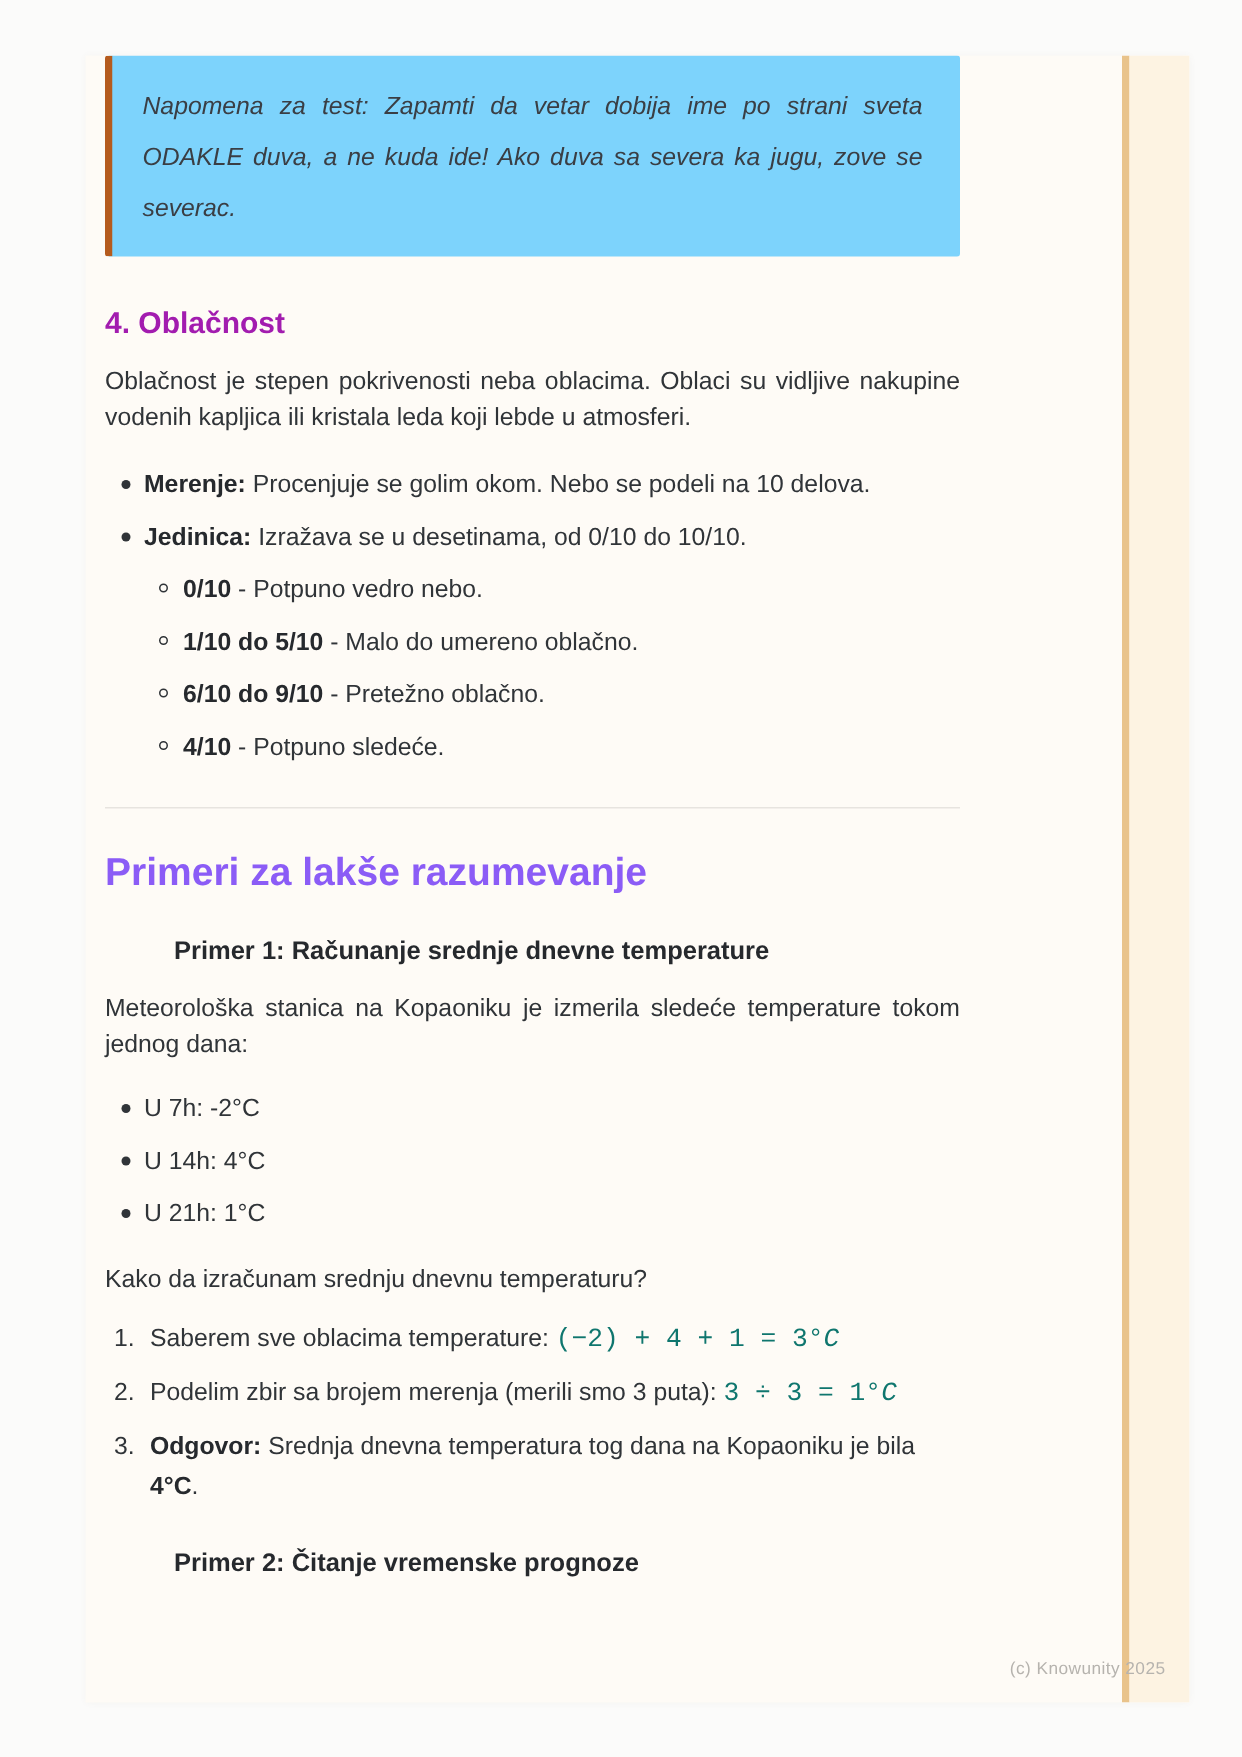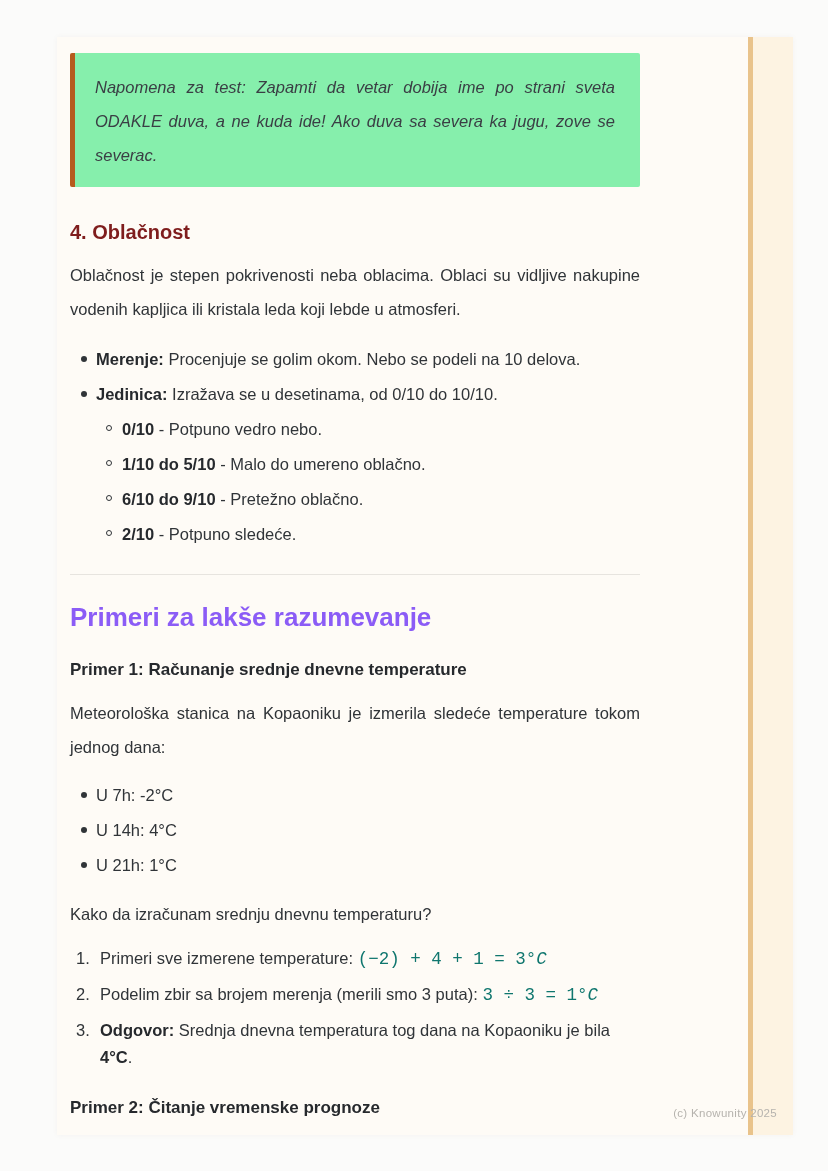--- a/index.html
+++ b/index.html
@@ -27,68 +27,68 @@
     position: absolute; top: 0; left: 696px;
     width: 40px; height: 100%;
     background: #fdf3e2;
   }
   .content {
     position: absolute;
     left: 13px; top: 0;
     width: 570px;
   }
   .para {
-    font-size: 16.5px; line-height: 34px;
+    font-size: 16.5px; line-height: 24px;
     text-align: justify;
   }
   b { font-weight: 700; color: #26292d; }
 
   
   ul, ol { list-style: none; }
   li { position: relative; font-size: 16.5px; line-height: 27px; }
   .mk {
     position: absolute; display: block;
     border-radius: 50%;
   }
   .mk.dot   { width: 6px; height: 6px; background: #303438; left: 11px; top: 10px; }
   .mk.ring  { width: 6px; height: 6px; border: 1.5px solid #303438; background: transparent; left: 36px; top: 9px; }
   .lvl1 > li { padding-left: 26px; margin-bottom: 8px; }
   .lvl2 > li { padding-left: 52px; margin-bottom: 8px; }
   .wind-list { margin-top: 9px; }
   .wind-list > li { margin-bottom: 8px; }
 
   
   .note {
-    margin-top: 16px;
-    background: #86efac;
+    background: #7dd3fc;
     border-left: 5px solid #b55b1d;
     border-radius: 2px;
     padding: 17px 25px 15px 20px;
   }
   .note p {
     font-style: italic;
     font-size: 16.5px; line-height: 34px;
     text-align: justify;
     color: #3a3e44;
   }
 
   h3.sec {
     margin-top: 34px;
     font-size: 20px; font-weight: 700;
-    color: #7f1d1d;
+    color: #a21caf;
   }
   h2.big {
     margin-top: 27px;
     font-size: 26px; font-weight: 700;
     color: #8b5cf6;
   }
   h4.sub {
     margin-top: 27px;
     font-size: 17px; font-weight: 700;
     color: #26292d;
+    margin-left: 46px;
   }
   .mt14 { margin-top: 14px; }
   .mt16 { margin-top: 16px; }
   .mt18 { margin-top: 18px; }
   .mt20 { margin-top: 20px; }
 
   hr.divider {
     margin-top: 26px;
     border: none;
     border-top: 1px solid #e7e4df;
@@ -156,21 +156,21 @@
       <li>
         <span class="mk ring"></span>
         <span><b>1/10 do 5/10</b><span> - Malo do umereno oblačno.</span></span>
       </li>
       <li>
         <span class="mk ring"></span>
         <span><b>6/10 do 9/10</b><span> - Pretežno oblačno.</span></span>
       </li>
       <li>
         <span class="mk ring"></span>
-        <span><b>2/10</b><span> - Potpuno sledeće.</span></span>
+        <span><b>4/10</b><span> - Potpuno sledeće.</span></span>
       </li>
     </ul>
 
     <hr class="divider">
 
     <h2 class="big">Primeri za lakše razumevanje</h2>
 
     <h4 class="sub">Primer 1: Računanje srednje dnevne temperature</h4>
 
     <p class="para mt16">Meteorološka stanica na Kopaoniku je izmerila sledeće temperature tokom jednog dana:</p>
@@ -187,21 +187,21 @@
       <li>
         <span class="mk dot"></span>
         <span>U 21h: 1°C</span>
       </li>
     </ul>
 
     <p class="para mt18">Kako da izračunam srednju dnevnu temperaturu?</p>
 
     <ol class="steps">
       <li>
-        <span>Primeri sve izmerene temperature: </span><span class="math"><span>(−2) + 4 + 1 = 3°</span><i>C</i></span>
+        <span>Saberem sve oblacima temperature: </span><span class="math"><span>(−2) + 4 + 1 = 3°</span><i>C</i></span>
       </li>
       <li>
         <span>Podelim zbir sa brojem merenja (merili smo 3 puta): </span><span class="math"><span>3 ÷ 3 = 1°</span><i>C</i></span>
       </li>
       <li>
         <b>Odgovor:</b><span> Srednja dnevna temperatura tog dana na Kopaoniku je bila </span><b>4°C</b><span>.</span>
       </li>
     </ol>
 
     <h4 class="sub">Primer 2: Čitanje vremenske prognoze</h4>

